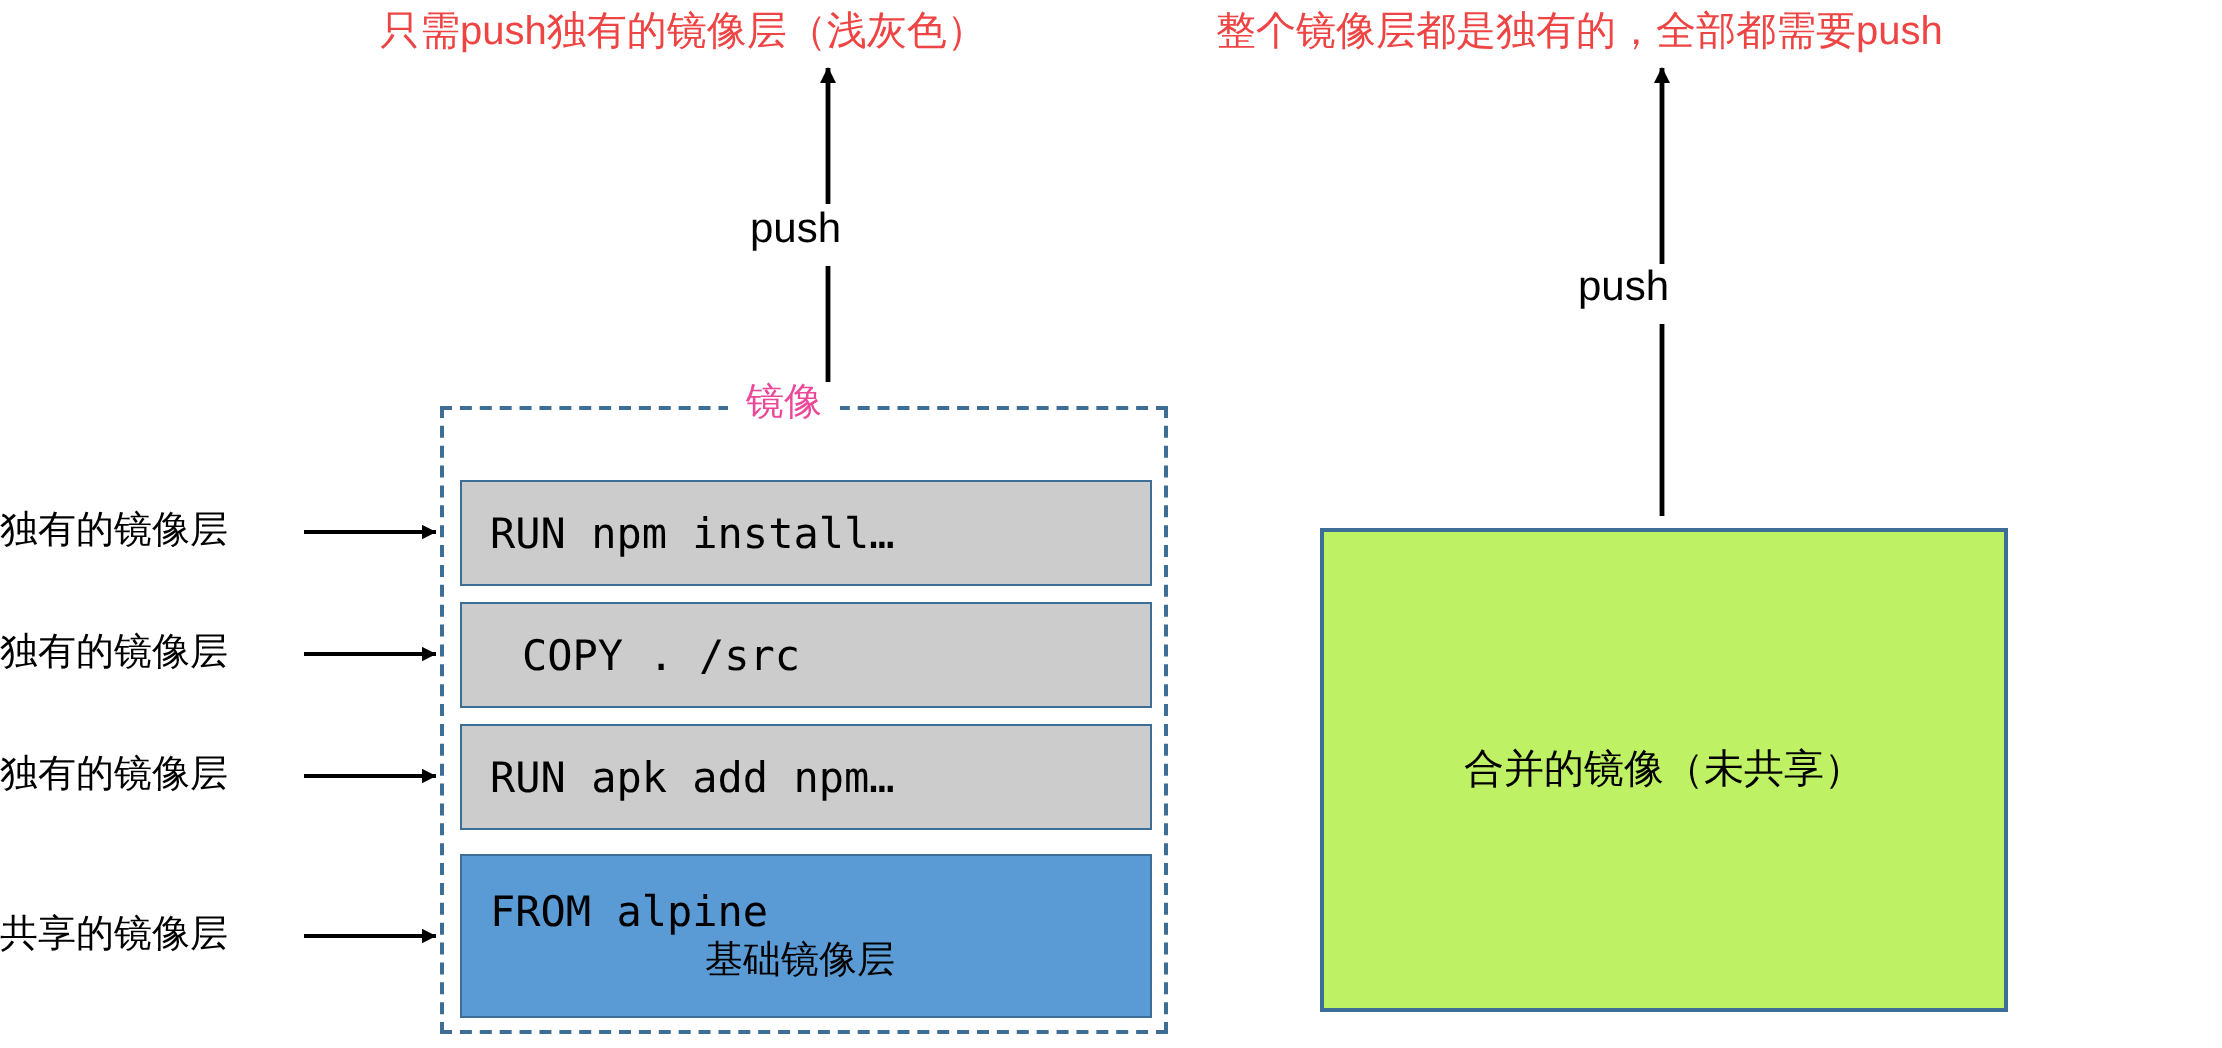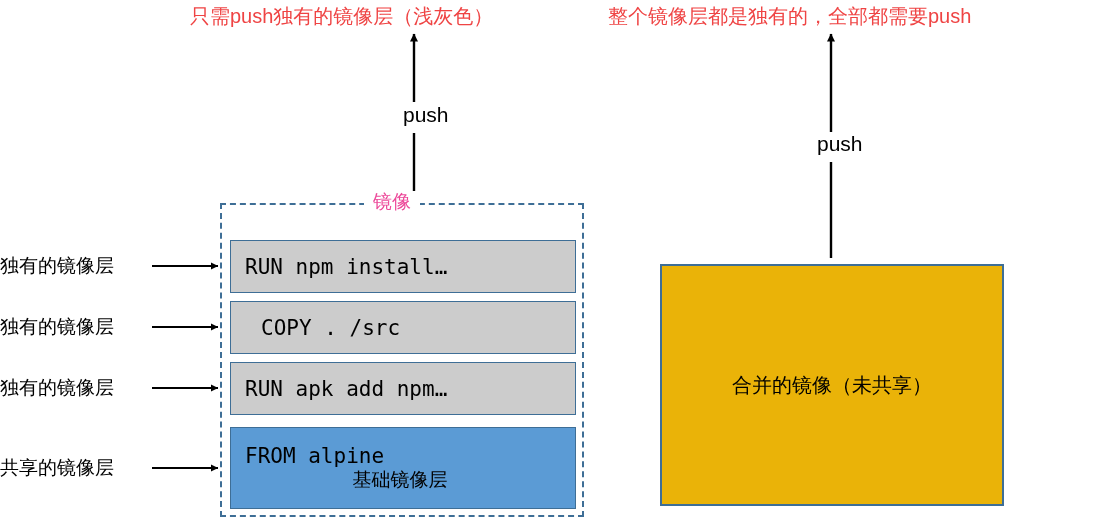--- a/index.html
+++ b/index.html
@@ -30,21 +30,20 @@
   }
 
   
   .push-label {
     font-size: 21px;
     line-height: 24px;
     color: #000;
     background: #ffffff;
     padding: 0 4px;
     white-space: nowrap;
-    margin-left: 28px;
   }
 
   
   .arrows {
     position: absolute;
     left: 0; top: 0;
     width: 1111px; height: 524px;
     pointer-events: none;
   }
 
@@ -113,21 +112,21 @@
 
   
   .merged-box {
     position: absolute;
     left: 660px;
     top: 264px;
     width: 344px;
     height: 242px;
     box-sizing: border-box;
     border: 2px solid #3E6E96;
-    background: #eab308;
+    background: #bef264;
     display: flex;
     align-items: center;
     justify-content: center;
   }
   .merged-text {
     font-size: 20px;
     line-height: 24px;
     color: #000;
     white-space: nowrap;
   }

